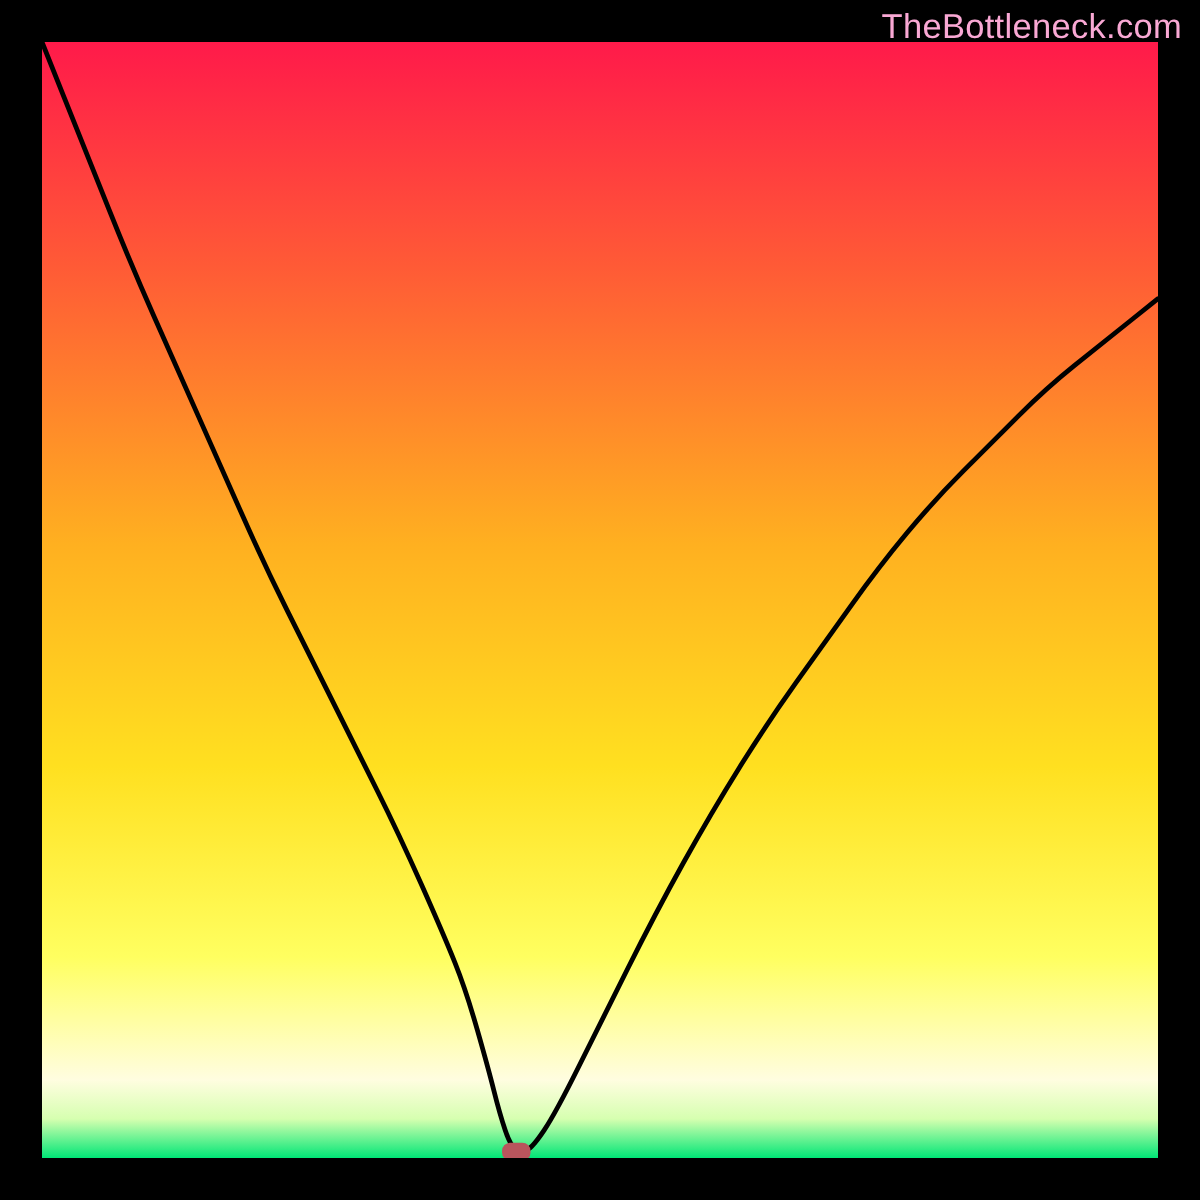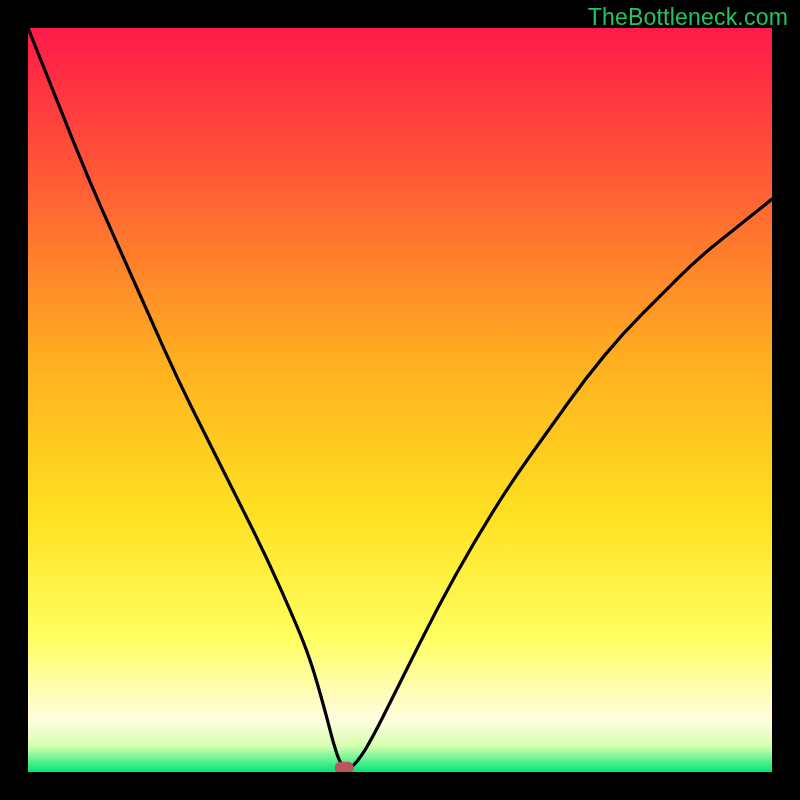--- a/index.html
+++ b/index.html
@@ -23,21 +23,21 @@
     position: absolute;
     left: 0;
     top: 0;
     width: 744px;
     height: 744px;
   }
   .watermark {
     position: absolute;
     top: 4px;
     right: 12px;
-    color: #22c55e;
+    color: #f9a8d4;
     font-size: 23px;
     font-weight: 500;
     letter-spacing: 0.2px;
     font-family: Arial, Helvetica, sans-serif;
     text-align: right;
   }
   svg { display: block; }
 </style>
 </head>
 <body>

